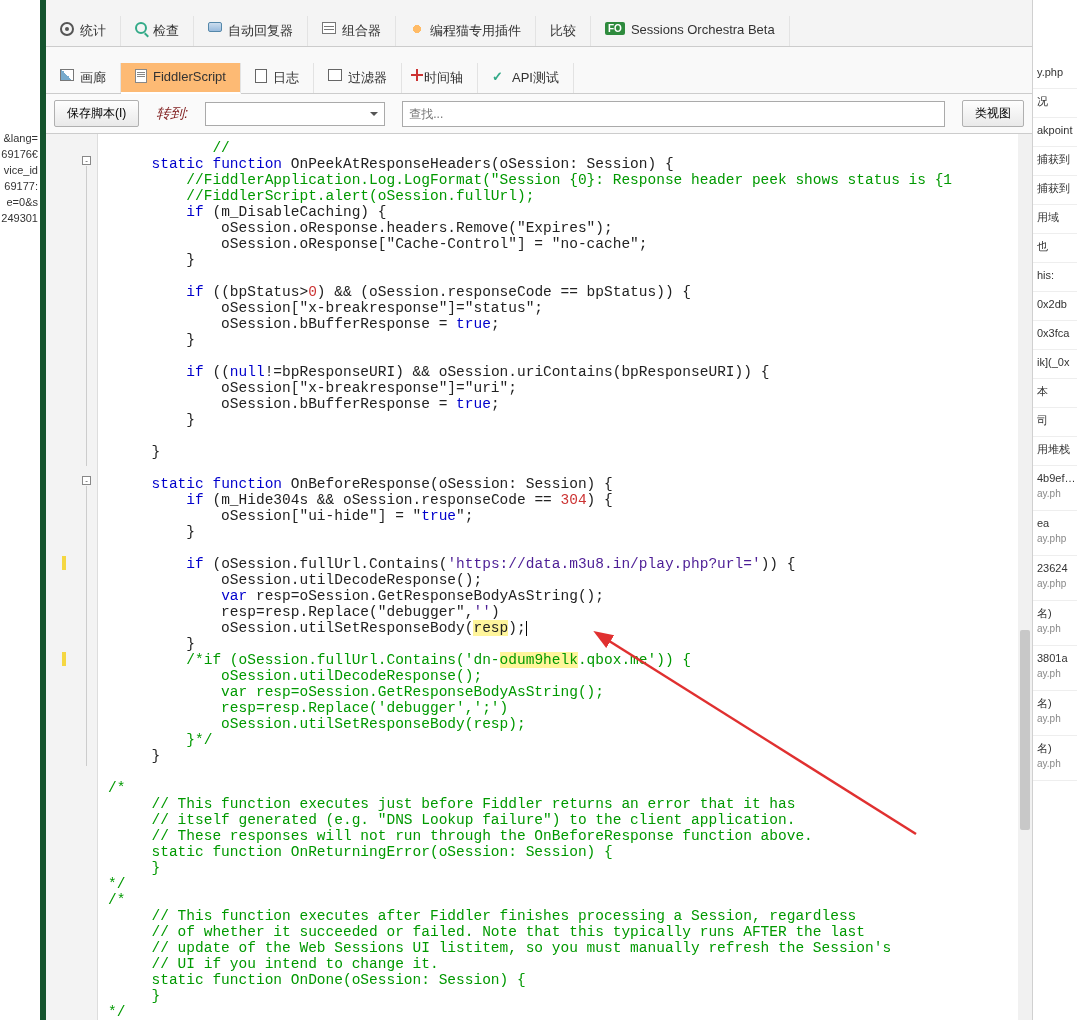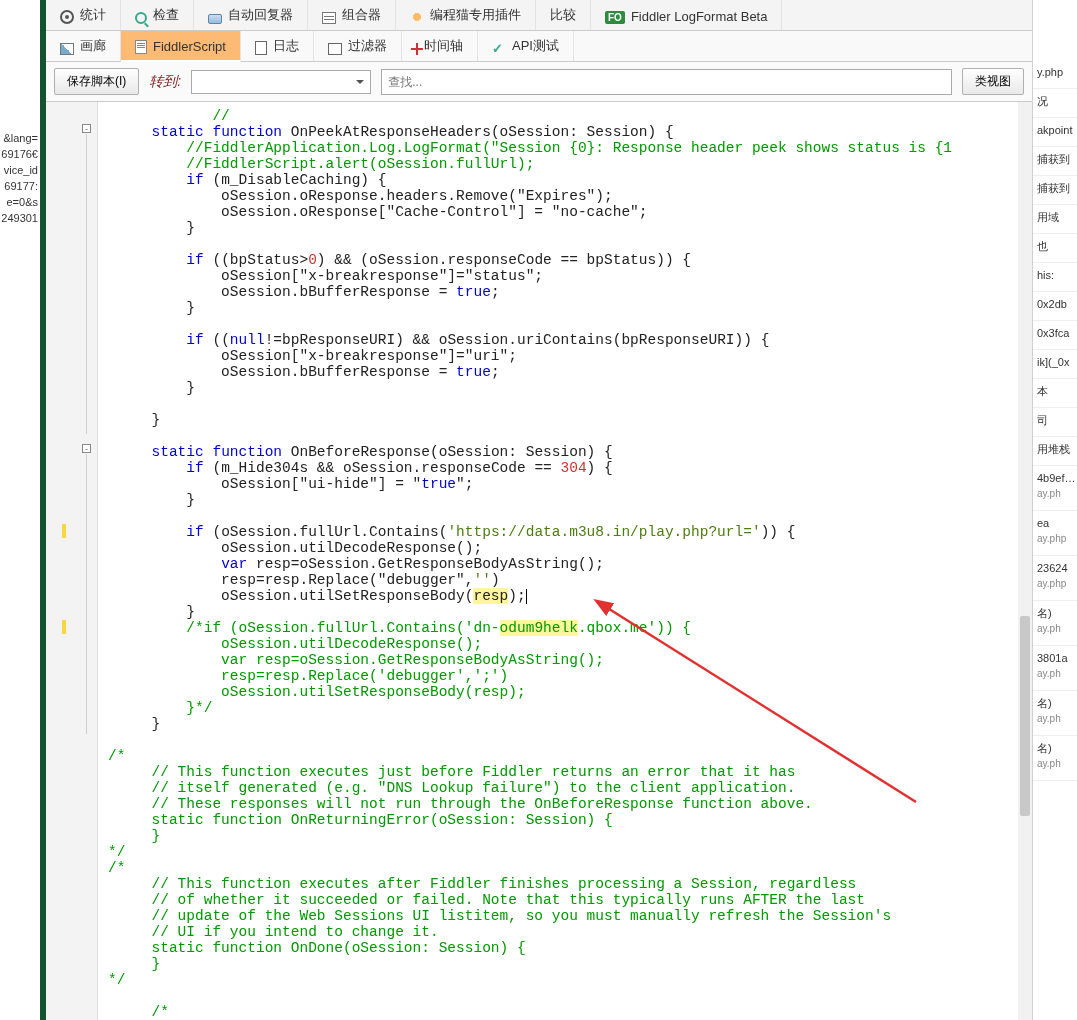--- a/index.html
+++ b/index.html
@@ -51,44 +51,45 @@
 
 
 .tab-row {
   display: flex;
   background: #f4f4f4;
   border-bottom: 1px solid #ccc;
 }
 .tab {
   padding: 6px 14px;
   display: inline-flex;
-  align-items: flex-end;
+  align-items: flex-start;
   gap: 6px;
   font-size: 13px;
   color: #333;
   cursor: default;
   border-right: 1px solid #e3e3e3;
+  margin-top: 16px;
 }
 .tab.active {
   background: #fdba74;
   border-bottom: 2px solid #fff;
   margin-bottom: -1px;
   font-weight: 500;
 }
 .tab-icon { width: 16px; height: 16px; display: inline-block; }
 .fo-badge { background:#2e8b3d; color:#fff; font-size:10px; padding:1px 3px; border-radius:2px; font-weight:bold; }
 
 
 .tab-row2 { background:#f9f9f9; }
 
 
 .script-bar {
   display: flex;
   align-items: center;
-  gap: 10px;
+  gap: 17px;
   padding: 6px 8px;
   border-bottom: 1px solid #ccc;
   background: #fafafa;
 }
 .btn {
   padding: 4px 12px;
   border: 1px solid #b0b0b0;
   background: linear-gradient(#fefefe,#e9e9e9);
   border-radius: 2px;
   font-size: 12px;
@@ -161,21 +162,21 @@
   padding: 6px 6px 6px 10px;
   font-family: Consolas, "Courier New", monospace;
   font-size: 14.5px;
   line-height: 16px;
   white-space: pre;
   color: #222;
   overflow: hidden;
 }
 .code .kw { color: #0000cc; }
 .code .cm { color: #009900; }
-.code .str { color: #4d7c0f; }
+.code .str { color: #4c1d95; }
 .code .num { color: #cc3333; }
 
 .vscroll {
   position: absolute;
   right: 0; top: 0; bottom: 0;
   width: 14px;
   background: #f1f1f1;
 }
 .vscroll .thumb {
   position: absolute;
@@ -257,21 +258,21 @@
       </div>
       <div class="tab">
         <span class="tab-icon ic-cat"></span>
         <span>编程猫专用插件</span>
       </div>
       <div class="tab">
         <span>比较</span>
       </div>
       <div class="tab">
         <span class="fo-badge">FO</span>
-        <span>Fiddler LogFormat Beta</span>
+        <span>Sessions Orchestra Beta</span>
       </div>
     </div>
 
     <div class="tab-row tab-row2">
       <div class="tab">
         <span class="tab-icon ic-gallery"></span>
         <span>画廊</span>
       </div>
       <div class="tab active">
         <span class="tab-icon ic-script"></span>

